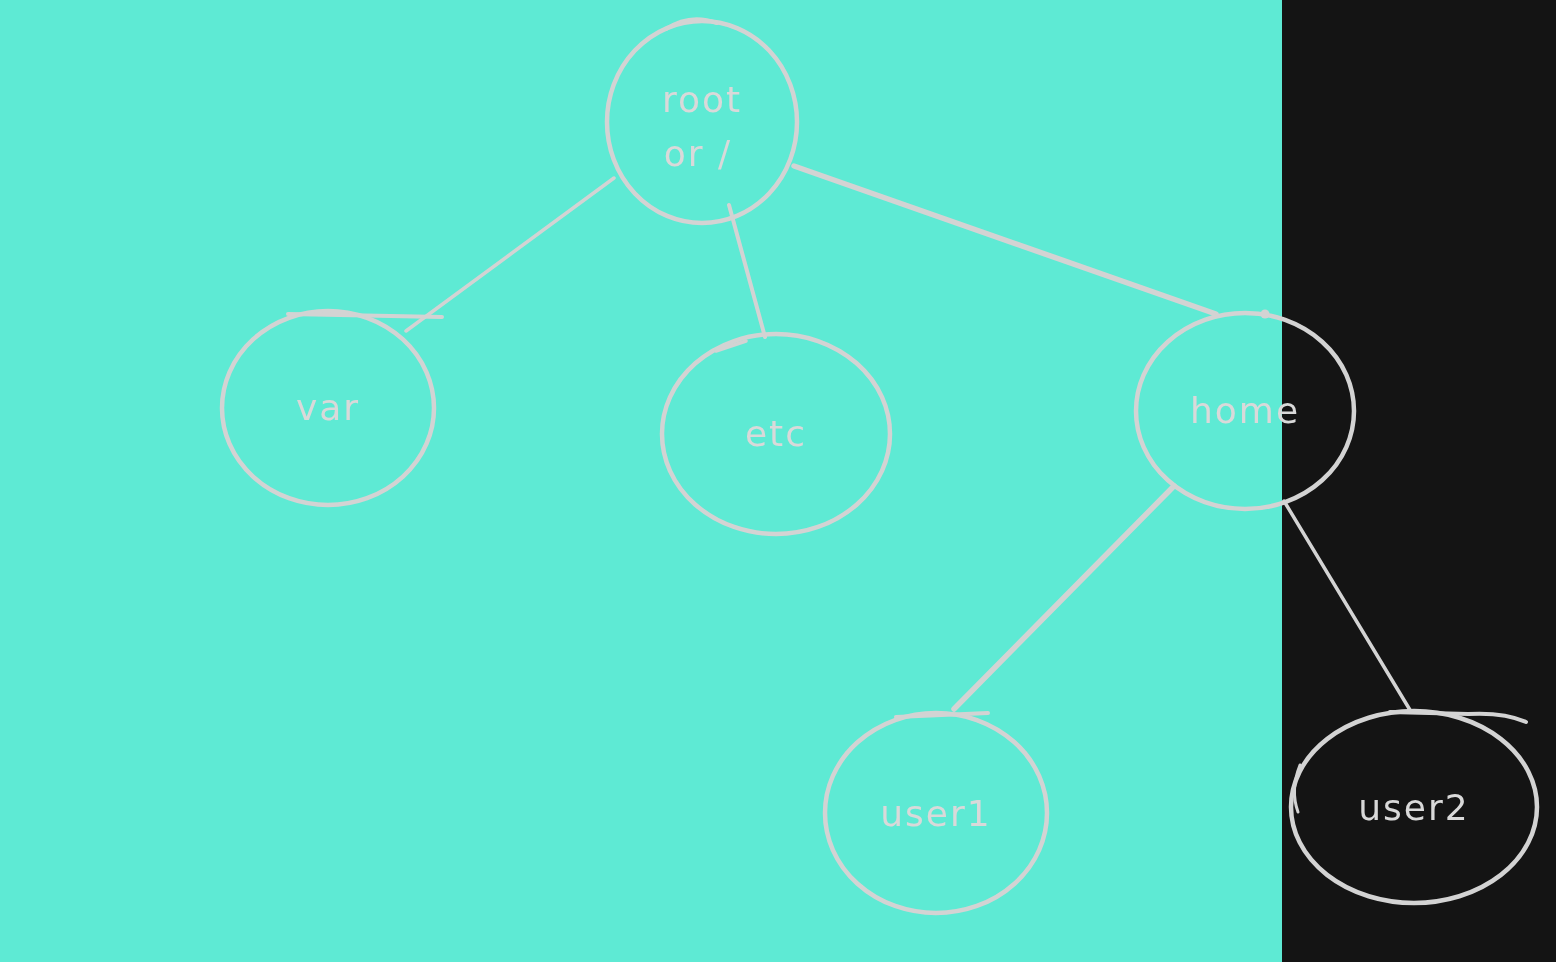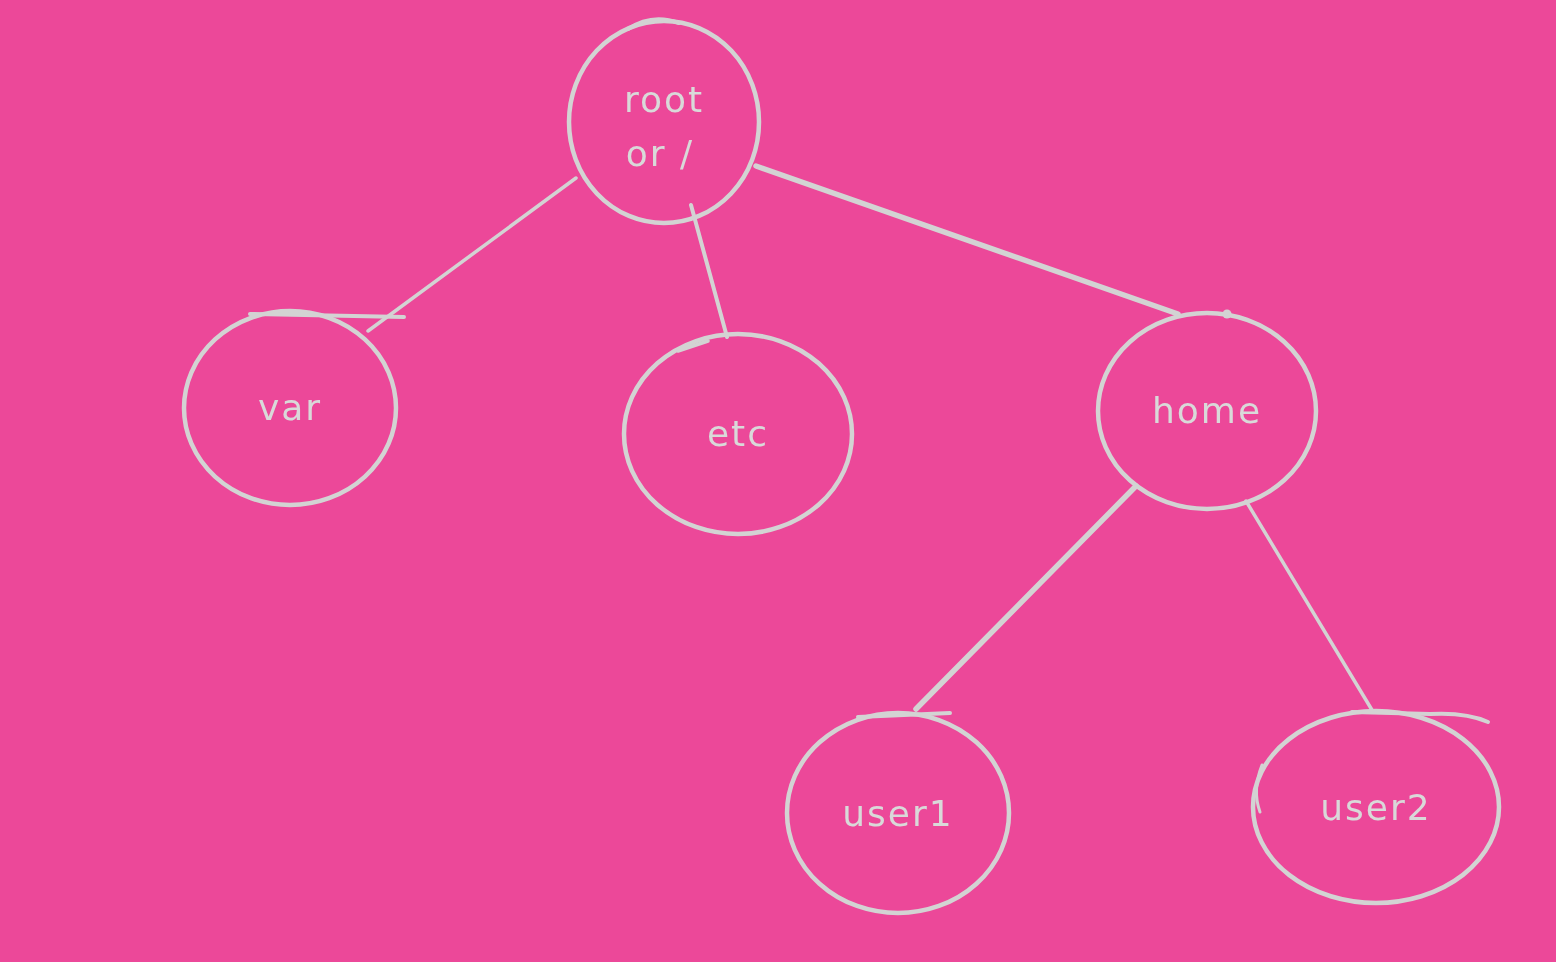--- a/index.html
+++ b/index.html
@@ -5,23 +5,24 @@
   html, body {
     margin: 0;
     padding: 0;
     width: 1556px;
     height: 962px;
     background: #141414;
     overflow: hidden;
   }
   .canvas {
     position: relative;
-    width: 1556px;
+    width: 1244px;
     height: 962px;
-    background: #ec4899;
+    background: #5eead4;
+    padding-left: 38px;
   }
   svg {
     display: block;
   }
   .node-shape {
     fill: none;
     stroke: #d3d3d3;
     stroke-width: 4.5;
     stroke-linecap: round;
   }

